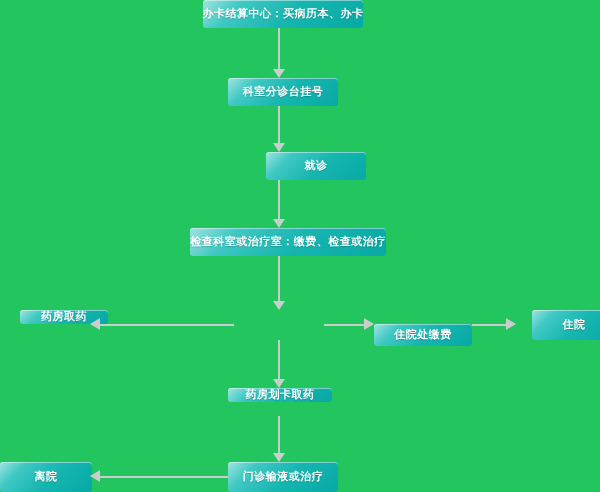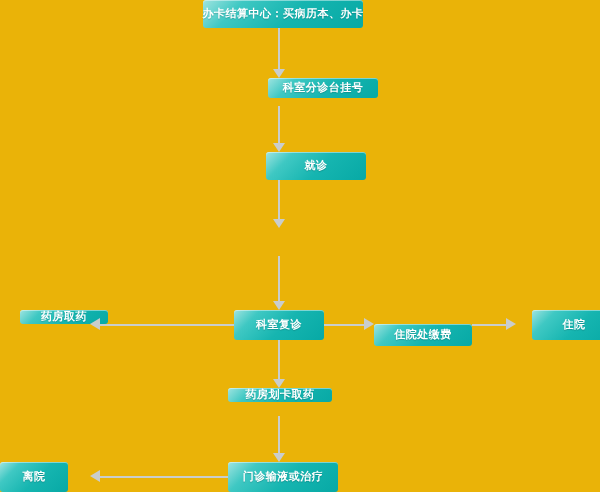--- a/index.html
+++ b/index.html
@@ -7,21 +7,21 @@
     padding: 0;
     background: #ffffff;
   }
   body {
     font-family: "DejaVu Sans", "Liberation Sans", sans-serif;
   }
   #flowchart {
     position: relative;
     width: 600px;
     height: 492px;
-    background: #eab308;
+    background: #22c55e;
     overflow: hidden;
   }
   .node {
     position: absolute;
     box-sizing: border-box;
     display: flex;
     align-items: center;
     justify-content: center;
     color: #ffffff;
     font-size: 11px;
@@ -76,50 +76,50 @@
 </style>
 </head>
 <body>
 
 <div id="flowchart">
 
   <div class="node" style="left:203px; top:0px; width:160px; height:28px;">
     <span class="node-label">办卡结算中心：买病历本、办卡</span>
   </div>
 
-  <div class="node" style="left:228px; top:78px; width:110px; height:20px;margin-left:40px;">
+  <div class="node" style="left:228px; top:78px; width:110px; height:28px;">
     <span class="node-label">科室分诊台挂号</span>
   </div>
 
   <div class="node" style="left:228px; top:152px; width:100px; height:28px;margin-left:38px;">
     <span class="node-label">就诊</span>
   </div>
 
+  <div class="node" style="left:190px; top:228px; width:196px; height:28px;">
+    <span class="node-label">检查科室或治疗室：缴费、检查或治疗</span>
+  </div>
 
   <div class="node" style="left:0px; top:310px; width:88px; height:14px;margin-left:20px;">
     <span class="node-label">药房取药</span>
   </div>
 
-  <div class="node" style="left:234px; top:310px; width:90px; height:30px;">
-    <span class="node-label">科室复诊</span>
-  </div>
 
   <div class="node" style="left:374px; top:324px; width:98px; height:22px;">
     <span class="node-label">住院处缴费</span>
   </div>
 
   <div class="node" style="left:532px; top:310px; width:84px; height:30px;">
     <span class="node-label">住院</span>
   </div>
 
   <div class="node" style="left:228px; top:388px; width:104px; height:14px;">
     <span class="node-label">药房划卡取药</span>
   </div>
 
-  <div class="node" style="left:0px; top:462px; width:68px; height:30px;">
+  <div class="node" style="left:0px; top:462px; width:92px; height:30px;">
     <span class="node-label">离院</span>
   </div>
 
   <div class="node" style="left:228px; top:462px; width:110px; height:30px;text-align:center;">
     <span class="node-label">门诊输液或治疗</span>
   </div>
 
   <div class="vline" style="left:278px; top:28px; height:41px;"></div>
   <div class="arrow-down" style="left:273px; top:69px;"></div>
 

